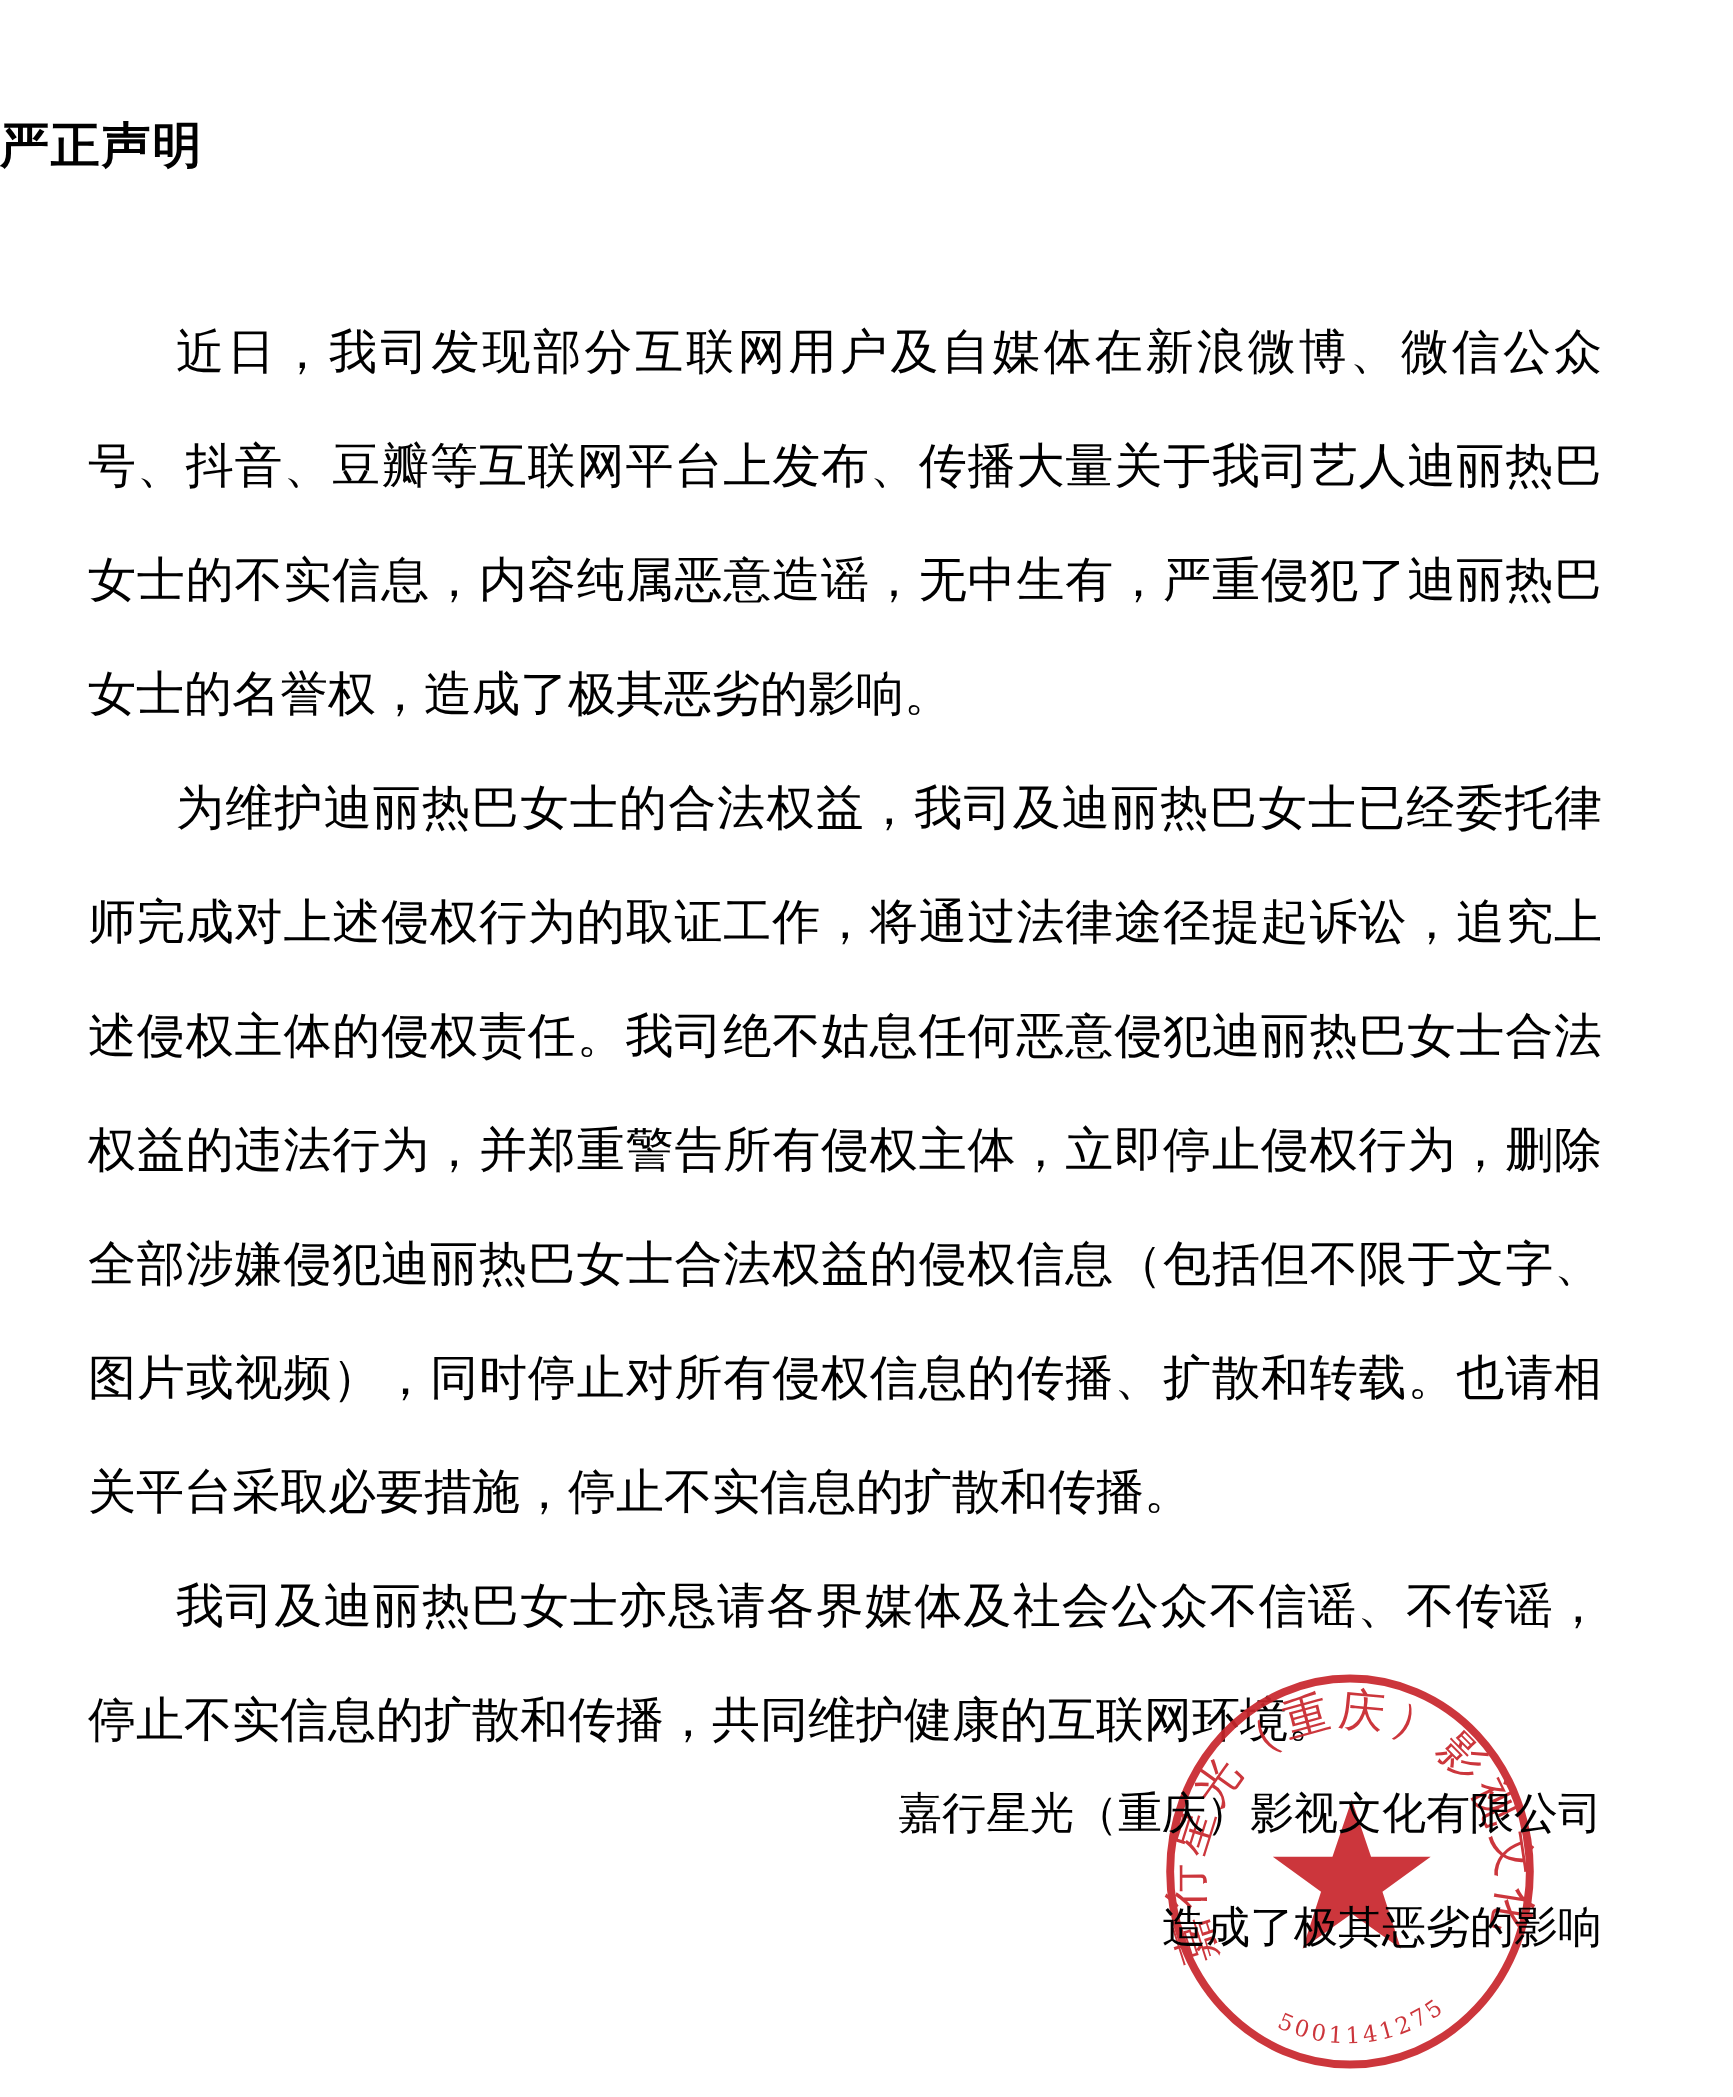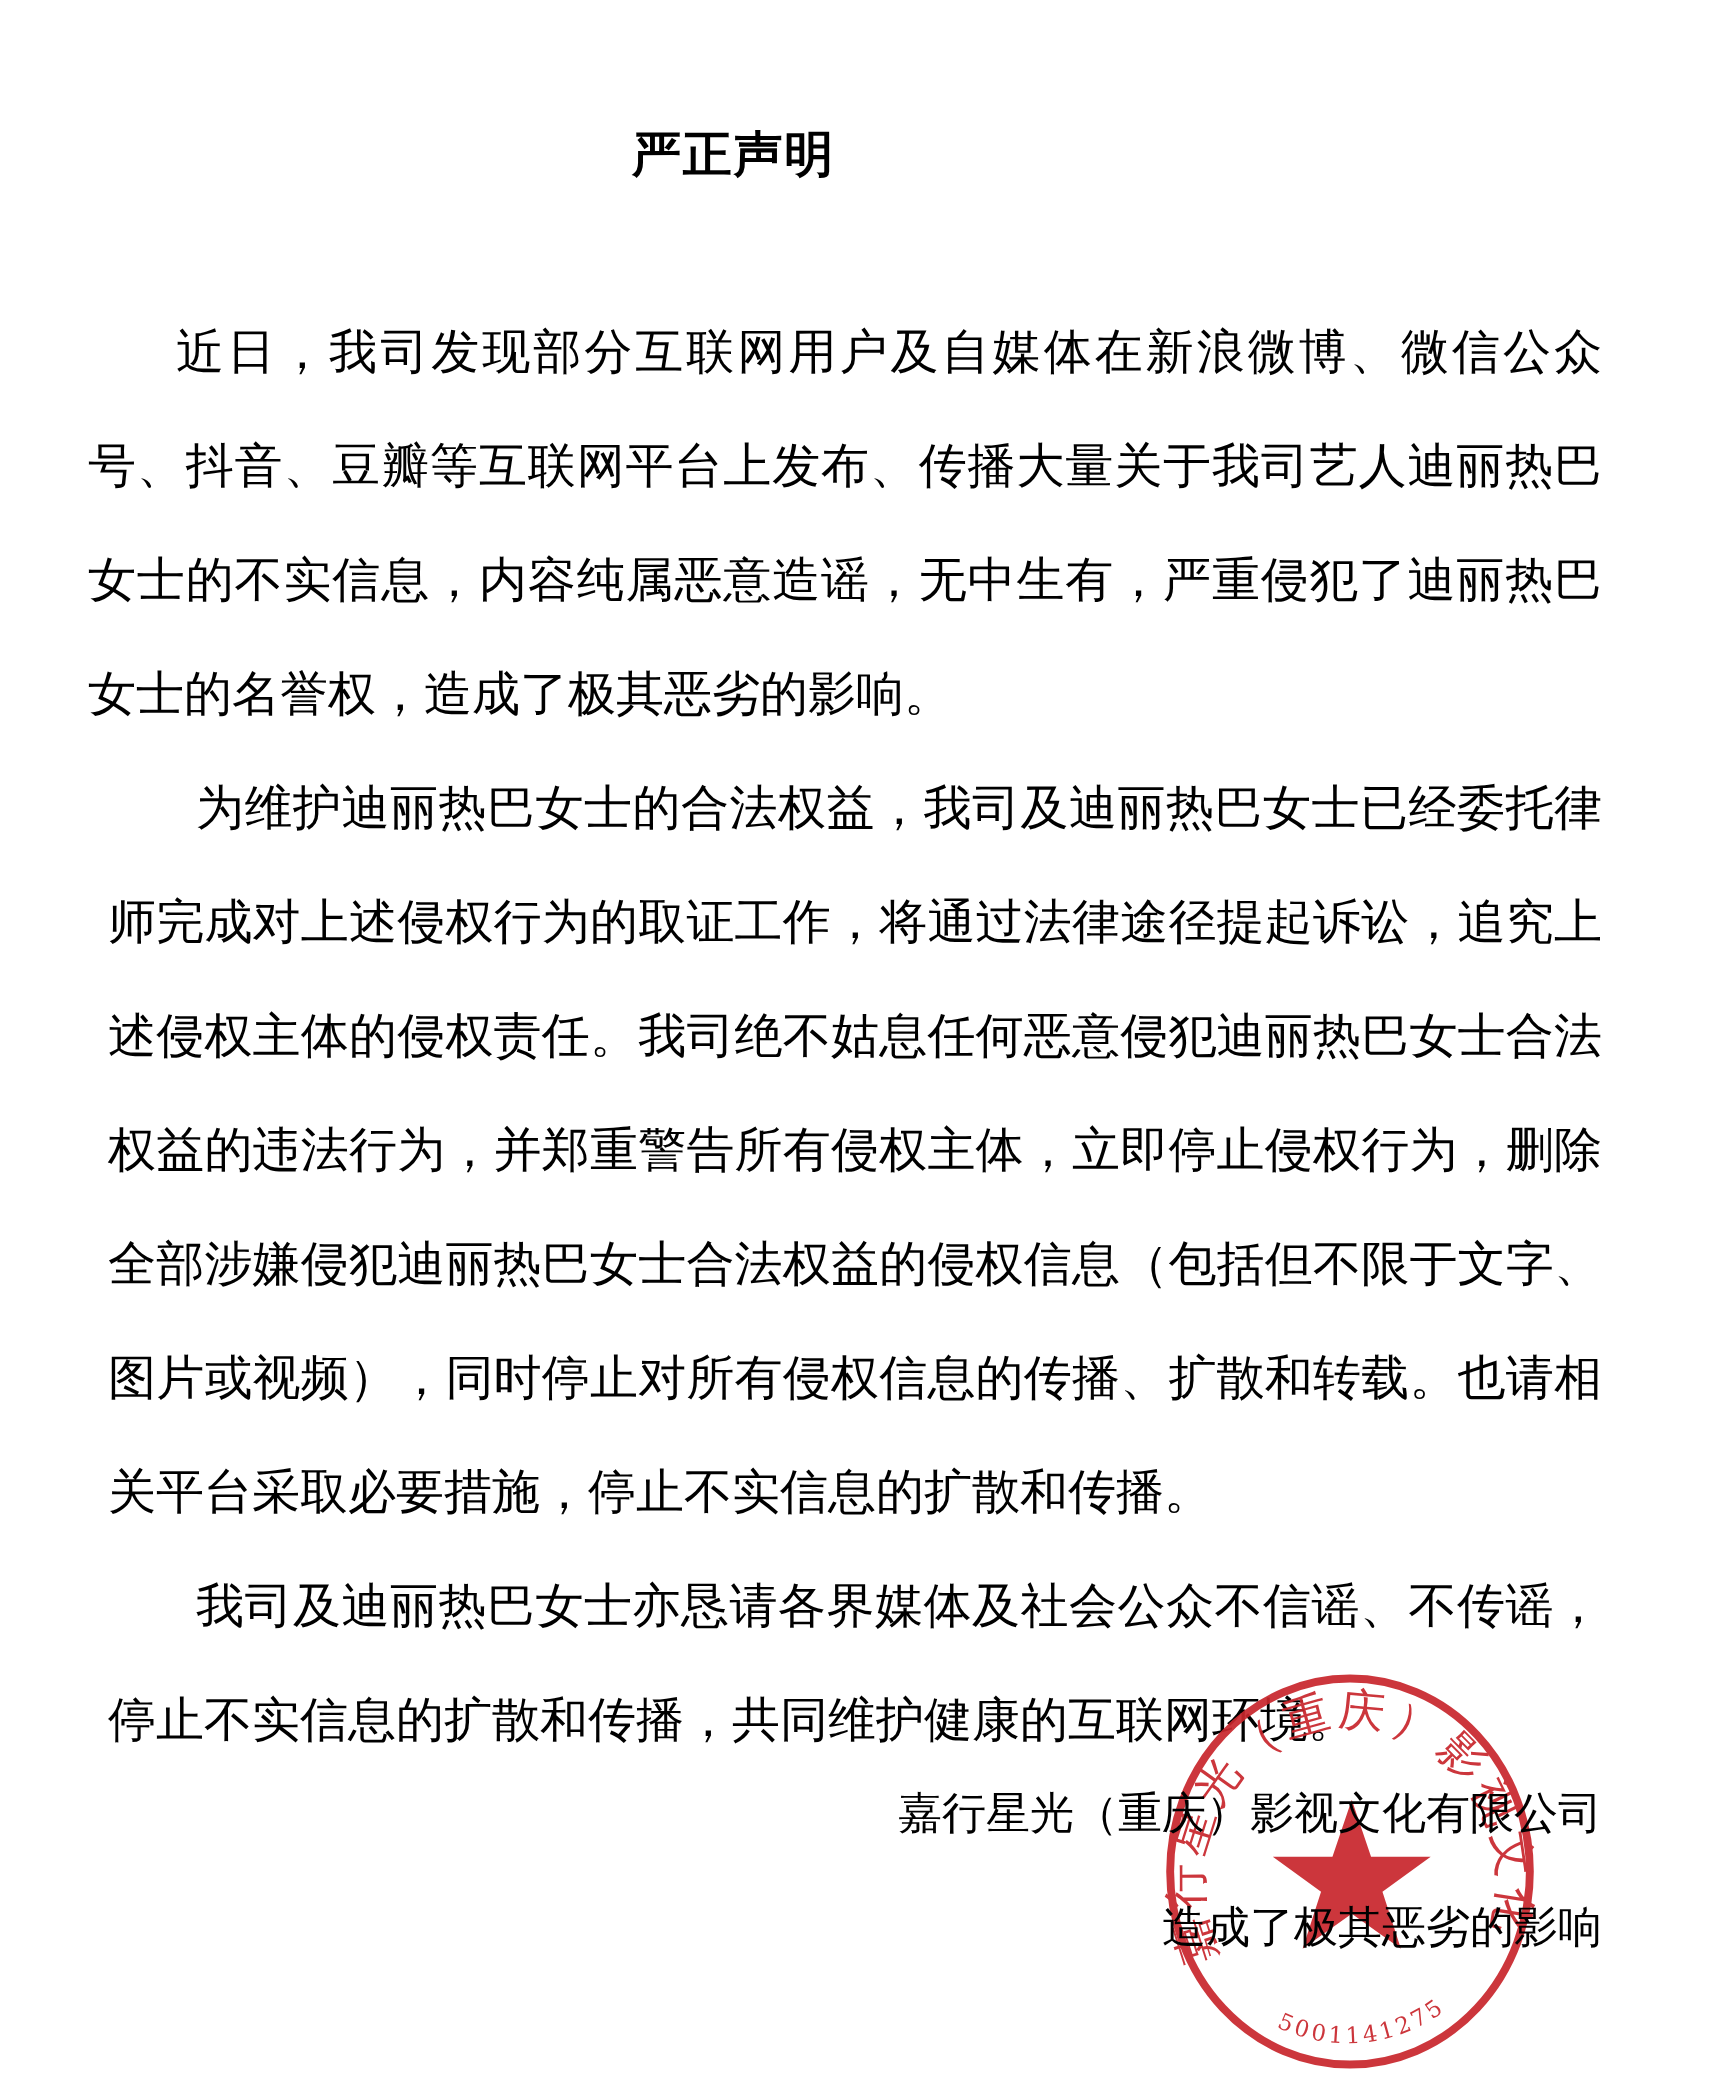--- a/index.html
+++ b/index.html
@@ -16,24 +16,24 @@
       color: #000000;
     }
     .page {
       position: absolute;
       left: 0; top: 0;
       width: 1734px;
       height: 2098px;
     }
     .title {
       position: absolute;
-      top: 86px;
+      top: 77px;
       left: 0;
       width: 1467px;
-      text-align: center;
+      text-align: left;
       font-size: 49px;
       font-weight: bold;
       letter-spacing: 1.8px;
       line-height: 70px;
     }
     .body-text {
       position: absolute;
       left: 88px;
       top: 294px;
       width: 1514px;
@@ -41,21 +41,20 @@
       line-height: 114px;
       text-align: justify;
       text-justify: inter-character;
     }
     .para {
       margin: 0 0 0 0;
       text-indent: 88px;
     }
     .para + .para {
       margin-top: 0;
-      margin-left: 20px;
     }
     .signature {
       position: absolute;
       right: 132px;
       top: 1756px;
       text-align: right;
       font-size: 44px;
       line-height: 114px;
       z-index: 2;
     }

